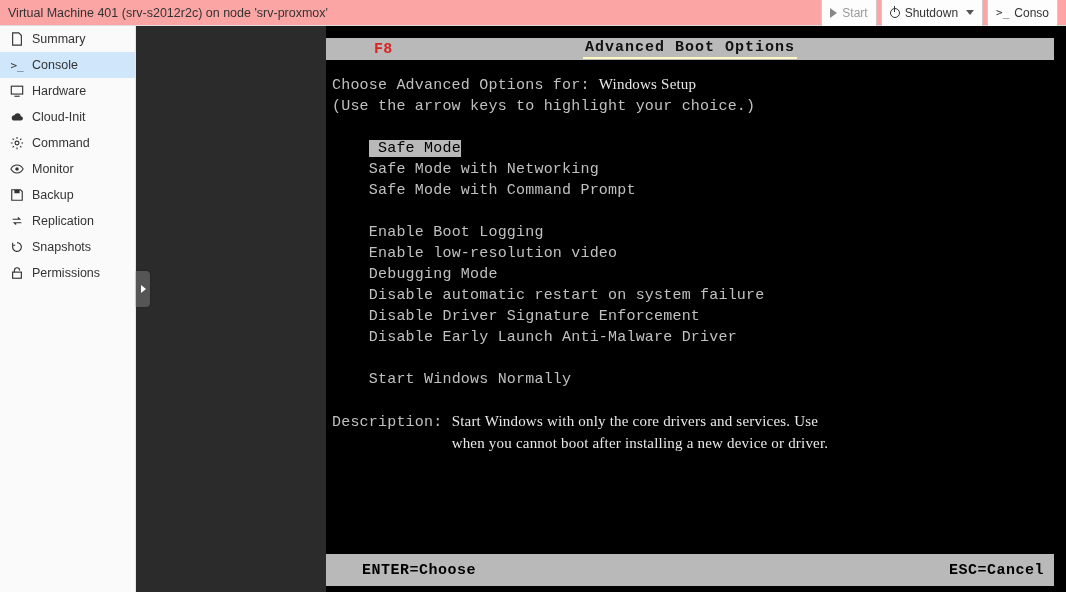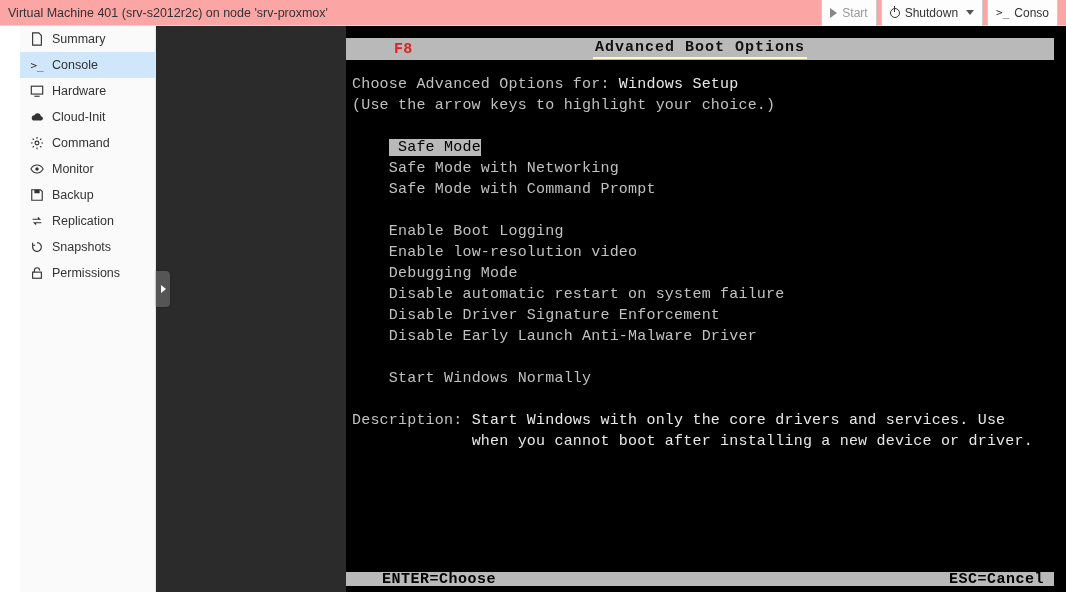--- a/index.html
+++ b/index.html
@@ -15,21 +15,21 @@
     padding: 2px 8px; margin-left: 4px; height: 38px; font-size: 12px; color: #333;
     cursor: pointer;
   }
   .hbtn.disabled { color: #999; }
   .hbtn .tri-play { width:0;height:0;border-left:7px solid #888;border-top:5px solid transparent;border-bottom:5px solid transparent; }
   .hbtn .pwr { width:10px;height:10px;border:1.6px solid #333;border-radius:50%;position:relative; }
   .hbtn .pwr::after { content:"";position:absolute;top:-3px;left:3.2px;width:1.6px;height:6px;background:#333; }
   .hbtn .caret { width:0;height:0;border-left:4px solid transparent;border-right:4px solid transparent;border-top:5px solid #555;margin-left:3px; }
   .hbtn .term { font-family: monospace; font-size:11px;}
   .body { display:flex; height: 566px; }
-  .sidebar { width: 136px; border-right:1px solid #e5e5e5; background:#fafafa;margin-left:20px; }
+  .sidebar { width: 136px; border-right:1px solid #e5e5e5; background:#fafafa; }
   .sitems { list-style:none; }
   .sitems li {
     display:flex;align-items:center;gap:8px;
     padding:6px 10px; color:#333; font-size:12.5px; cursor:pointer;
   }
   .sitems li.active { background:#cfe6fb; }
   .sitems li .chev { margin-left:auto; color:#bbb; font-size:10px; }
   .icon { width:14px; height:14px; display:flex; align-items:center; justify-content:center; }
   .icon svg { width:14px;height:14px; fill:#333; }
   .stage { flex:1; background:#2b2b2b; position:relative; display:flex; }
@@ -50,27 +50,27 @@
   .titlebar {
     background:#b9b9b9; color:#000; display:flex; align-items:center;
     height:22px; margin:12px 12px 0 0; position:relative;
   }
   .titlebar .f8 { color:#d22; position:absolute; left:48px; font-weight:600; }
   .titlebar .ttl { margin:8px auto; border-bottom:2px solid #fef9c3; padding:0 2px 1px; font-weight:600; color:#111; letter-spacing:1px; }
   .con-body { padding:14px 8px 0 6px; line-height:21px; white-space:pre; }
   .selected { background:#b9b9b9; color:#000; }
   .con-fill { flex:1; }
   .footbar {
-    background:#b9b9b9; color:#000; height:14px; margin:0 12px 6px 0;
+    background:#b9b9b9; color:#000; height:32px; margin:0 12px 6px 0;
     display:flex; align-items:center; justify-content:space-between;
     padding:0 10px 0 36px; font-weight:600; letter-spacing:0.5px;
   }
   .off { color:#c0c0c0; }
   .hint { color:#c0c0c0;}
-  .white { color:#e8e8e8; }
+  .white { color:#e8e8e8;font-family:Liberation Serif, serif; }
 </style>
 </head>
 <body>
 
 <div class="header">
   <div class="header-title">Virtual Machine 401 (srv-s2012r2c) on node 'srv-proxmox'</div>
   <div class="hbtn disabled">
     <span class="tri-play"></span>
     <span>Start</span>
   </div>

